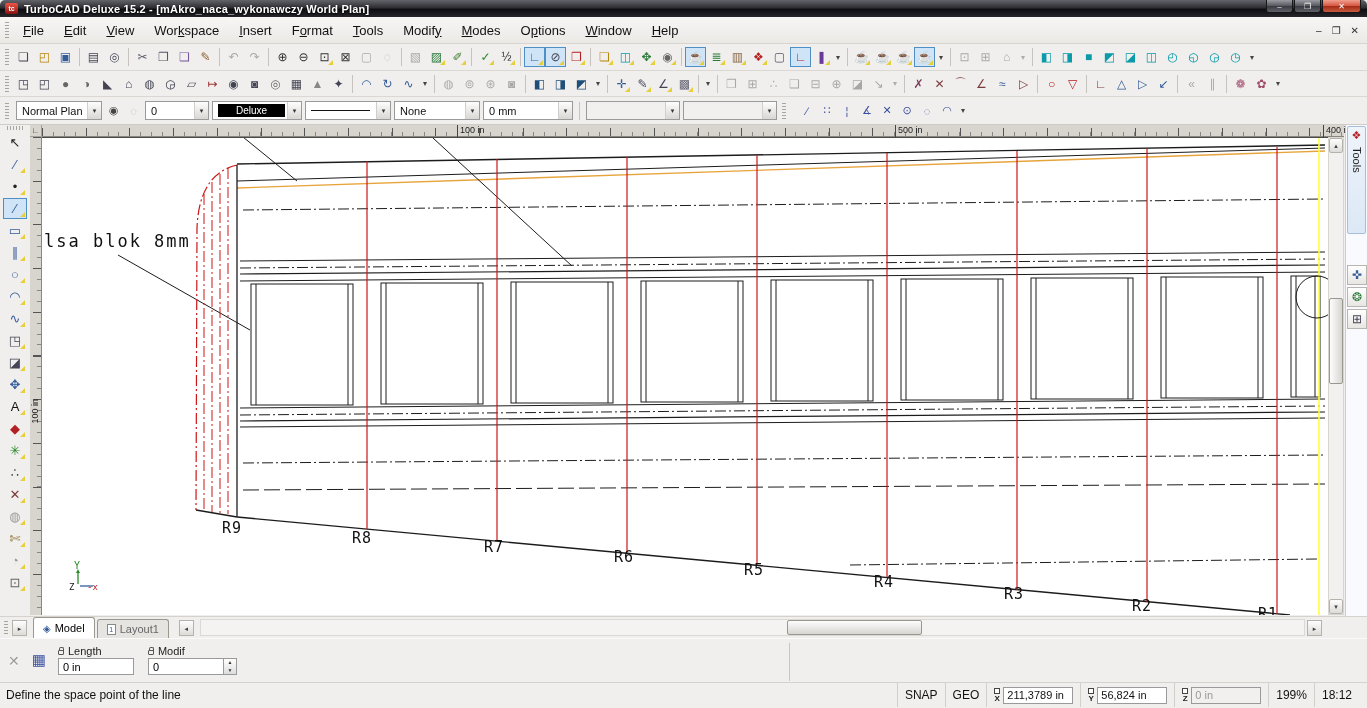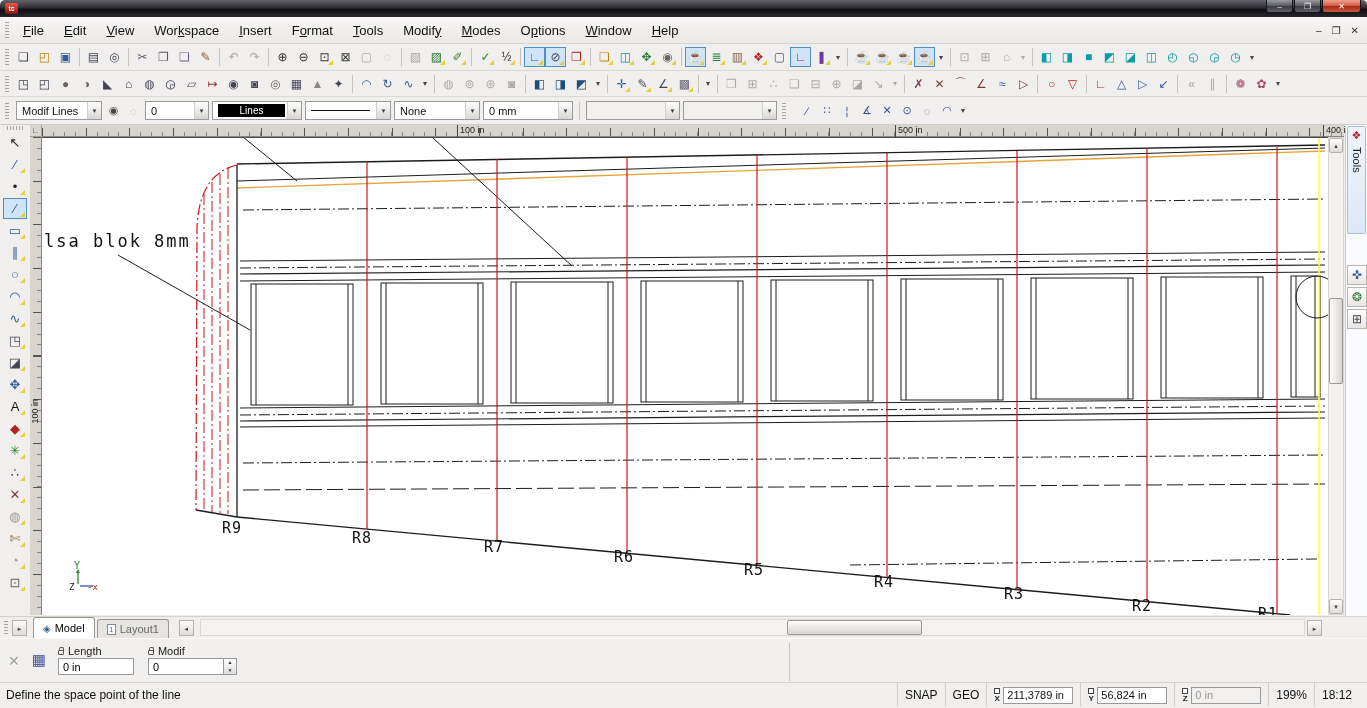--- a/index.html
+++ b/index.html
@@ -117,20 +117,21 @@
   .coord-box { width:70px; height:17px; border:1px solid #9a9a9a; background:#fff; font-size:11px; display:flex; align-items:center; padding:0 3px; white-space:nowrap; overflow:hidden; }
   .coord-box.dis { background:#f1f0ee; color:#999; }
 </style>
 </head>
 <body>
 
 <div class="app">
 
   <div class="titlebar">
     <div class="app-icon">tc</div>
+    <div class="title-text">TurboCAD Deluxe 15.2 - [mAkro_naca_wykonawczy World Plan]</div>
     <div class="win-buttons">
         <button class="win-btn">–</button>
         <button class="win-btn">❐</button>
         <button class="win-btn close">✕</button>
       </div>
   </div>
 
   <div class="menubar">
     <div class="grip"></div>
     <div style="display:flex">
@@ -578,31 +579,31 @@
         </button>
         <button class="tb-btn ovf">
           <span>▾</span>
         </button>
       </div>
     </div>
 
   <div class="propbar" id="propbar">
     <div class="grip"></div>
   <div class="combo" style="width: 86px;">
-        <span class="cval">Modif Lines</span>
+        <span class="cval">Normal Plan</span>
         <span class="arrow">▾</span>
       </div>
       <button class="pb-icon" style="color: rgb(68, 68, 68);">◉</button>
       <button class="pb-icon" style="color: rgb(170, 170, 170);">◌</button>
       <div class="combo" style="width: 64px;">
         <span class="cval">0</span>
         <span class="arrow">▾</span>
       </div>
       <div class="combo" style="width: 90px;">
-        <span class="swatch">Lines</span>
+        <span class="swatch">Deluxe</span>
         <span class="arrow">▾</span>
       </div>
       <div class="combo" style="width: 86px;">
         <span class="linepv"></span>
         <span class="arrow">▾</span>
       </div>
       <div class="combo" style="width: 86px;">
         <span class="cval">None</span>
         <span class="arrow">▾</span>
       </div>

